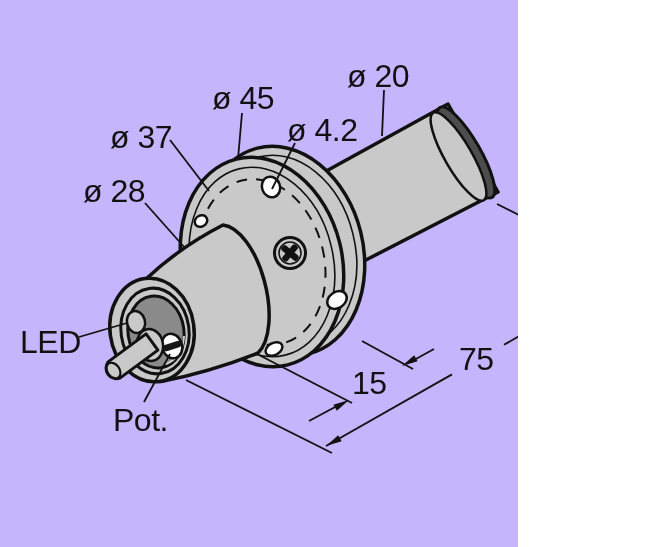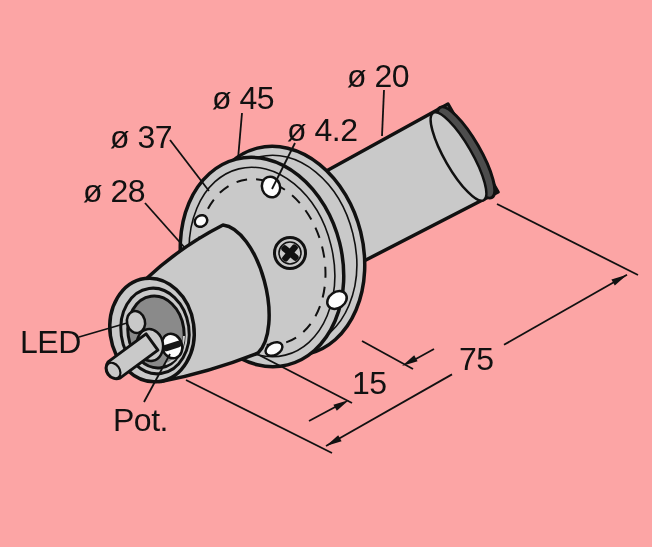--- a/index.html
+++ b/index.html
@@ -1,16 +1,16 @@
 <!DOCTYPE html>
 <html><head>
 <meta charset="utf-8">
 <style>
   html,body{margin:0;padding:0;background:#fff;}
-  .stage{position:relative;width:652px;height:547px;background:#fca5a5;overflow:hidden;
+  .stage{position:relative;width:518px;height:547px;background:#c4b5fd;overflow:hidden;
          font-family:"Liberation Sans", sans-serif;}
   svg{position:absolute;left:0;top:0;}
   .body-fill{fill:#c9c9c9;}
   .recess-fill{fill:#8a8a8a;}
   .cap-rim{fill:#4d4d4d;}
   .hole-fill{fill:#fdfdfd;}
   .outline{stroke:#111111;stroke-width:3.5;stroke-linejoin:round;}
   .outline-med{stroke:#111111;stroke-width:3;stroke-linejoin:round;}
   .outline-det{stroke:#111111;stroke-width:2.5;}
   .thinline{stroke:#111111;stroke-width:1.6;fill:none;}

